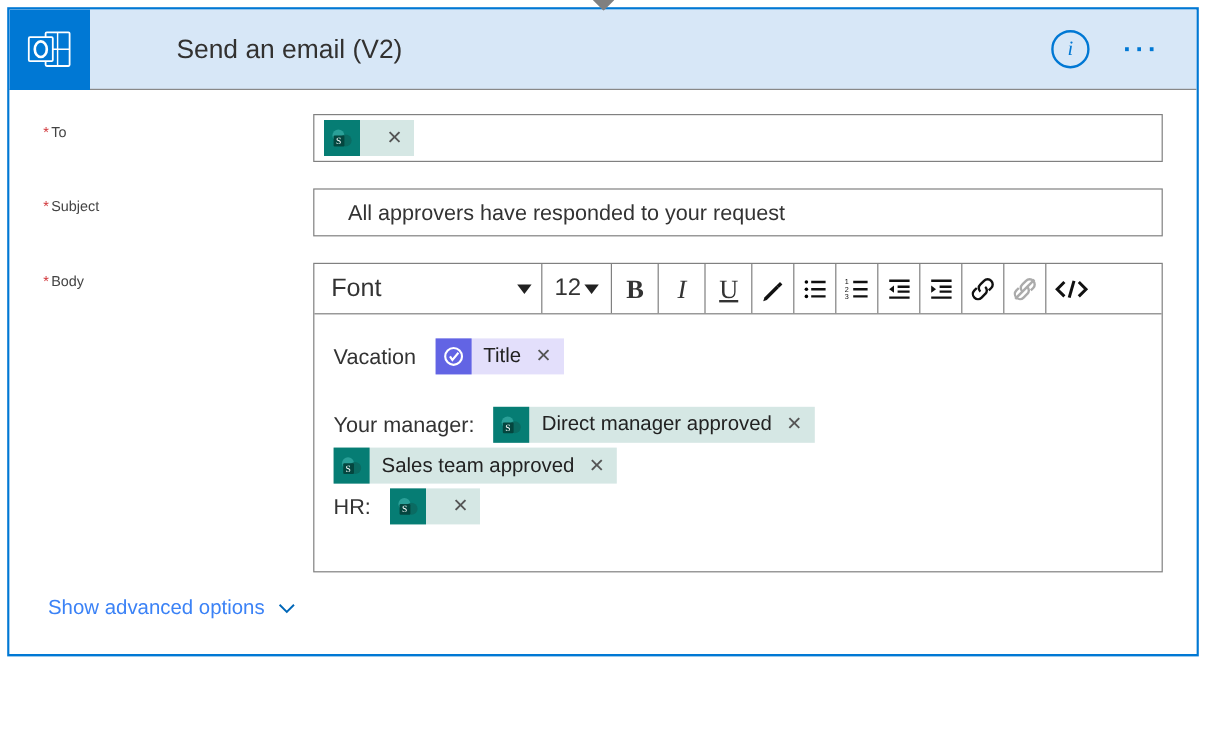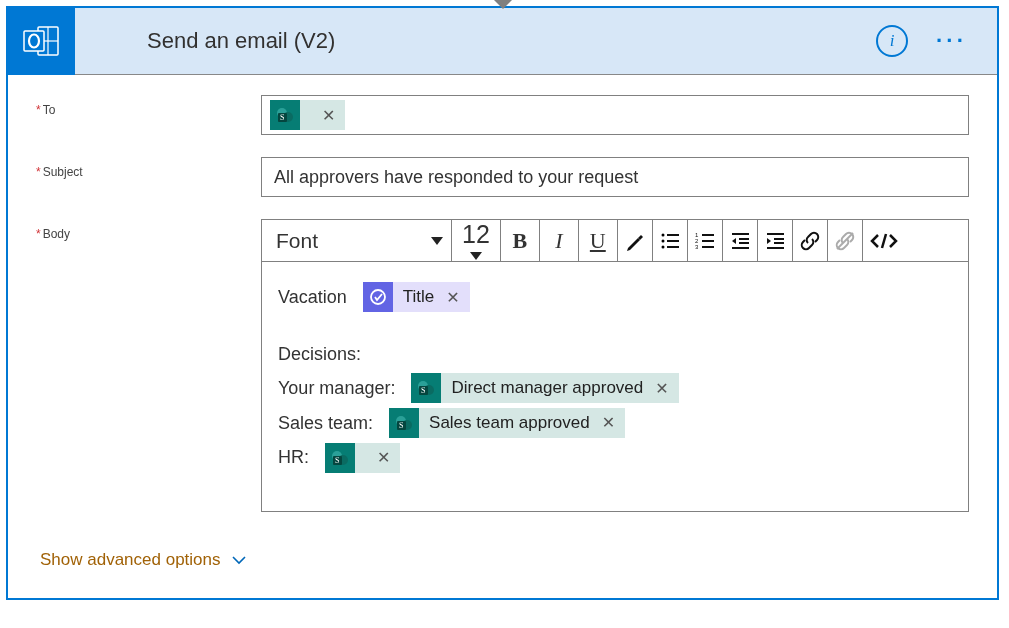--- a/index.html
+++ b/index.html
@@ -101,21 +101,21 @@
       align-items: center;
       padding: 4px 8px;
       gap: 6px;
       flex-wrap: wrap;
       font-size: 18px;
       color: #333;
     }
     .subject-input {
       border: 1px solid #808080;
       height: 40px;
-      padding: 6px 12px;
+      padding: 6px 28px;
       font-size: 18px;
       color: #333;
       display:flex;
       align-items:center;
     }
     .token {
       display: inline-flex;
       align-items: center;
       background: #d5e7e4;
       padding-right: 10px;
@@ -163,24 +163,23 @@
       font-size: 21px;
       height:100%;
       cursor:pointer;
     }
     .rte-font span:first-child { flex:1; }
     .rte-size {
       display:flex;
       align-items:center;
       gap:3px;
       padding: 0 10px;
-      font-size: 25px;
+      font-size: 20px;
       height:100%;
       cursor:pointer;
-      flex-direction:column;
     }
     .caret-down {
       width:0;height:0;
       border-left:6px solid transparent;
       border-right:6px solid transparent;
       border-top:8px solid #222;
       display:inline-block;
     }
     .rte-btn {
       width: 38px;
@@ -204,21 +203,21 @@
       line-height: 1.7;
     }
     .body-line {
       display:flex;
       align-items:center;
       flex-wrap:wrap;
       gap: 16px;
       margin-bottom: 4px;
     }
     .adv {
-      color: #a16207;
+      color: #3b82f6;
       font-size: 17px;
       padding: 14px 4px 18px 4px;
       display:flex;
       align-items:center;
       gap: 10px;
       cursor:pointer;
     }
     .adv-caret {
       display:inline-block;
     }
@@ -273,21 +272,21 @@
 
     <div class="form-row">
       <div class="form-label"><span class="req">*</span><span>Subject</span></div>
       <div class="form-field">
         <div class="subject-input">
           <span>All approvers have responded to your request</span>
         </div>
       </div>
     </div>
 
-    <div class="form-row" style="margin-bottom:24px;">
+    <div class="form-row" style="margin-bottom:6px;">
       <div class="form-label"><span class="req">*</span><span>Body</span></div>
       <div class="form-field">
         <div class="rte">
           <div class="rte-toolbar">
             <div class="rte-font">
               <span>Font</span>
                 <span class="caret-down"></span>
             </div>
             <div class="rte-sep"></div>
             <div class="rte-size">
@@ -381,41 +380,37 @@
                 <span class="tok-icon tok-icon-ap">
                   <svg width="20" height="20" viewBox="0 0 20 20">
                       <circle cx="10" cy="10" r="7" fill="none" stroke="#fff" stroke-width="1.8"></circle>
                       <polyline points="7,10 9,13 14,7" fill="none" stroke="#fff" stroke-width="1.8"></polyline>
                     </svg>
                 </span>
                 <span>Title</span>
                 <span class="tok-x">✕</span>
               </span>
             </div>
-            <div class="body-line">
-                <span>Decisions:</span>
-              </div>
 
             <div class="body-line">
               <span>Your manager:</span>
               <span class="token">
                 <span class="tok-icon tok-icon-sp">
                     <svg width="20" height="20" viewBox="0 0 20 20">
                       <circle cx="7" cy="8" r="5" fill="#2aa098"></circle>
                       <circle cx="13" cy="12" r="5" fill="#0a6b62"></circle>
                       <rect x="3" y="8" width="9" height="9" rx="1" fill="#04463f"></rect>
                       <text x="5" y="15" font-size="8" fill="#fff" font-family="Segoe UI">S</text>
                     </svg>
                   </span>
                 <span>Direct manager approved</span>
                 <span class="tok-x">✕</span>
               </span>
             </div>
             <div class="body-line">
-              <span>Sales team:</span>
               <span class="token">
                 <span class="tok-icon tok-icon-sp">
                     <svg width="20" height="20" viewBox="0 0 20 20">
                       <circle cx="7" cy="8" r="5" fill="#2aa098"></circle>
                       <circle cx="13" cy="12" r="5" fill="#0a6b62"></circle>
                       <rect x="3" y="8" width="9" height="9" rx="1" fill="#04463f"></rect>
                       <text x="5" y="15" font-size="8" fill="#fff" font-family="Segoe UI">S</text>
                     </svg>
                   </span>
                 <span>Sales team approved</span>

